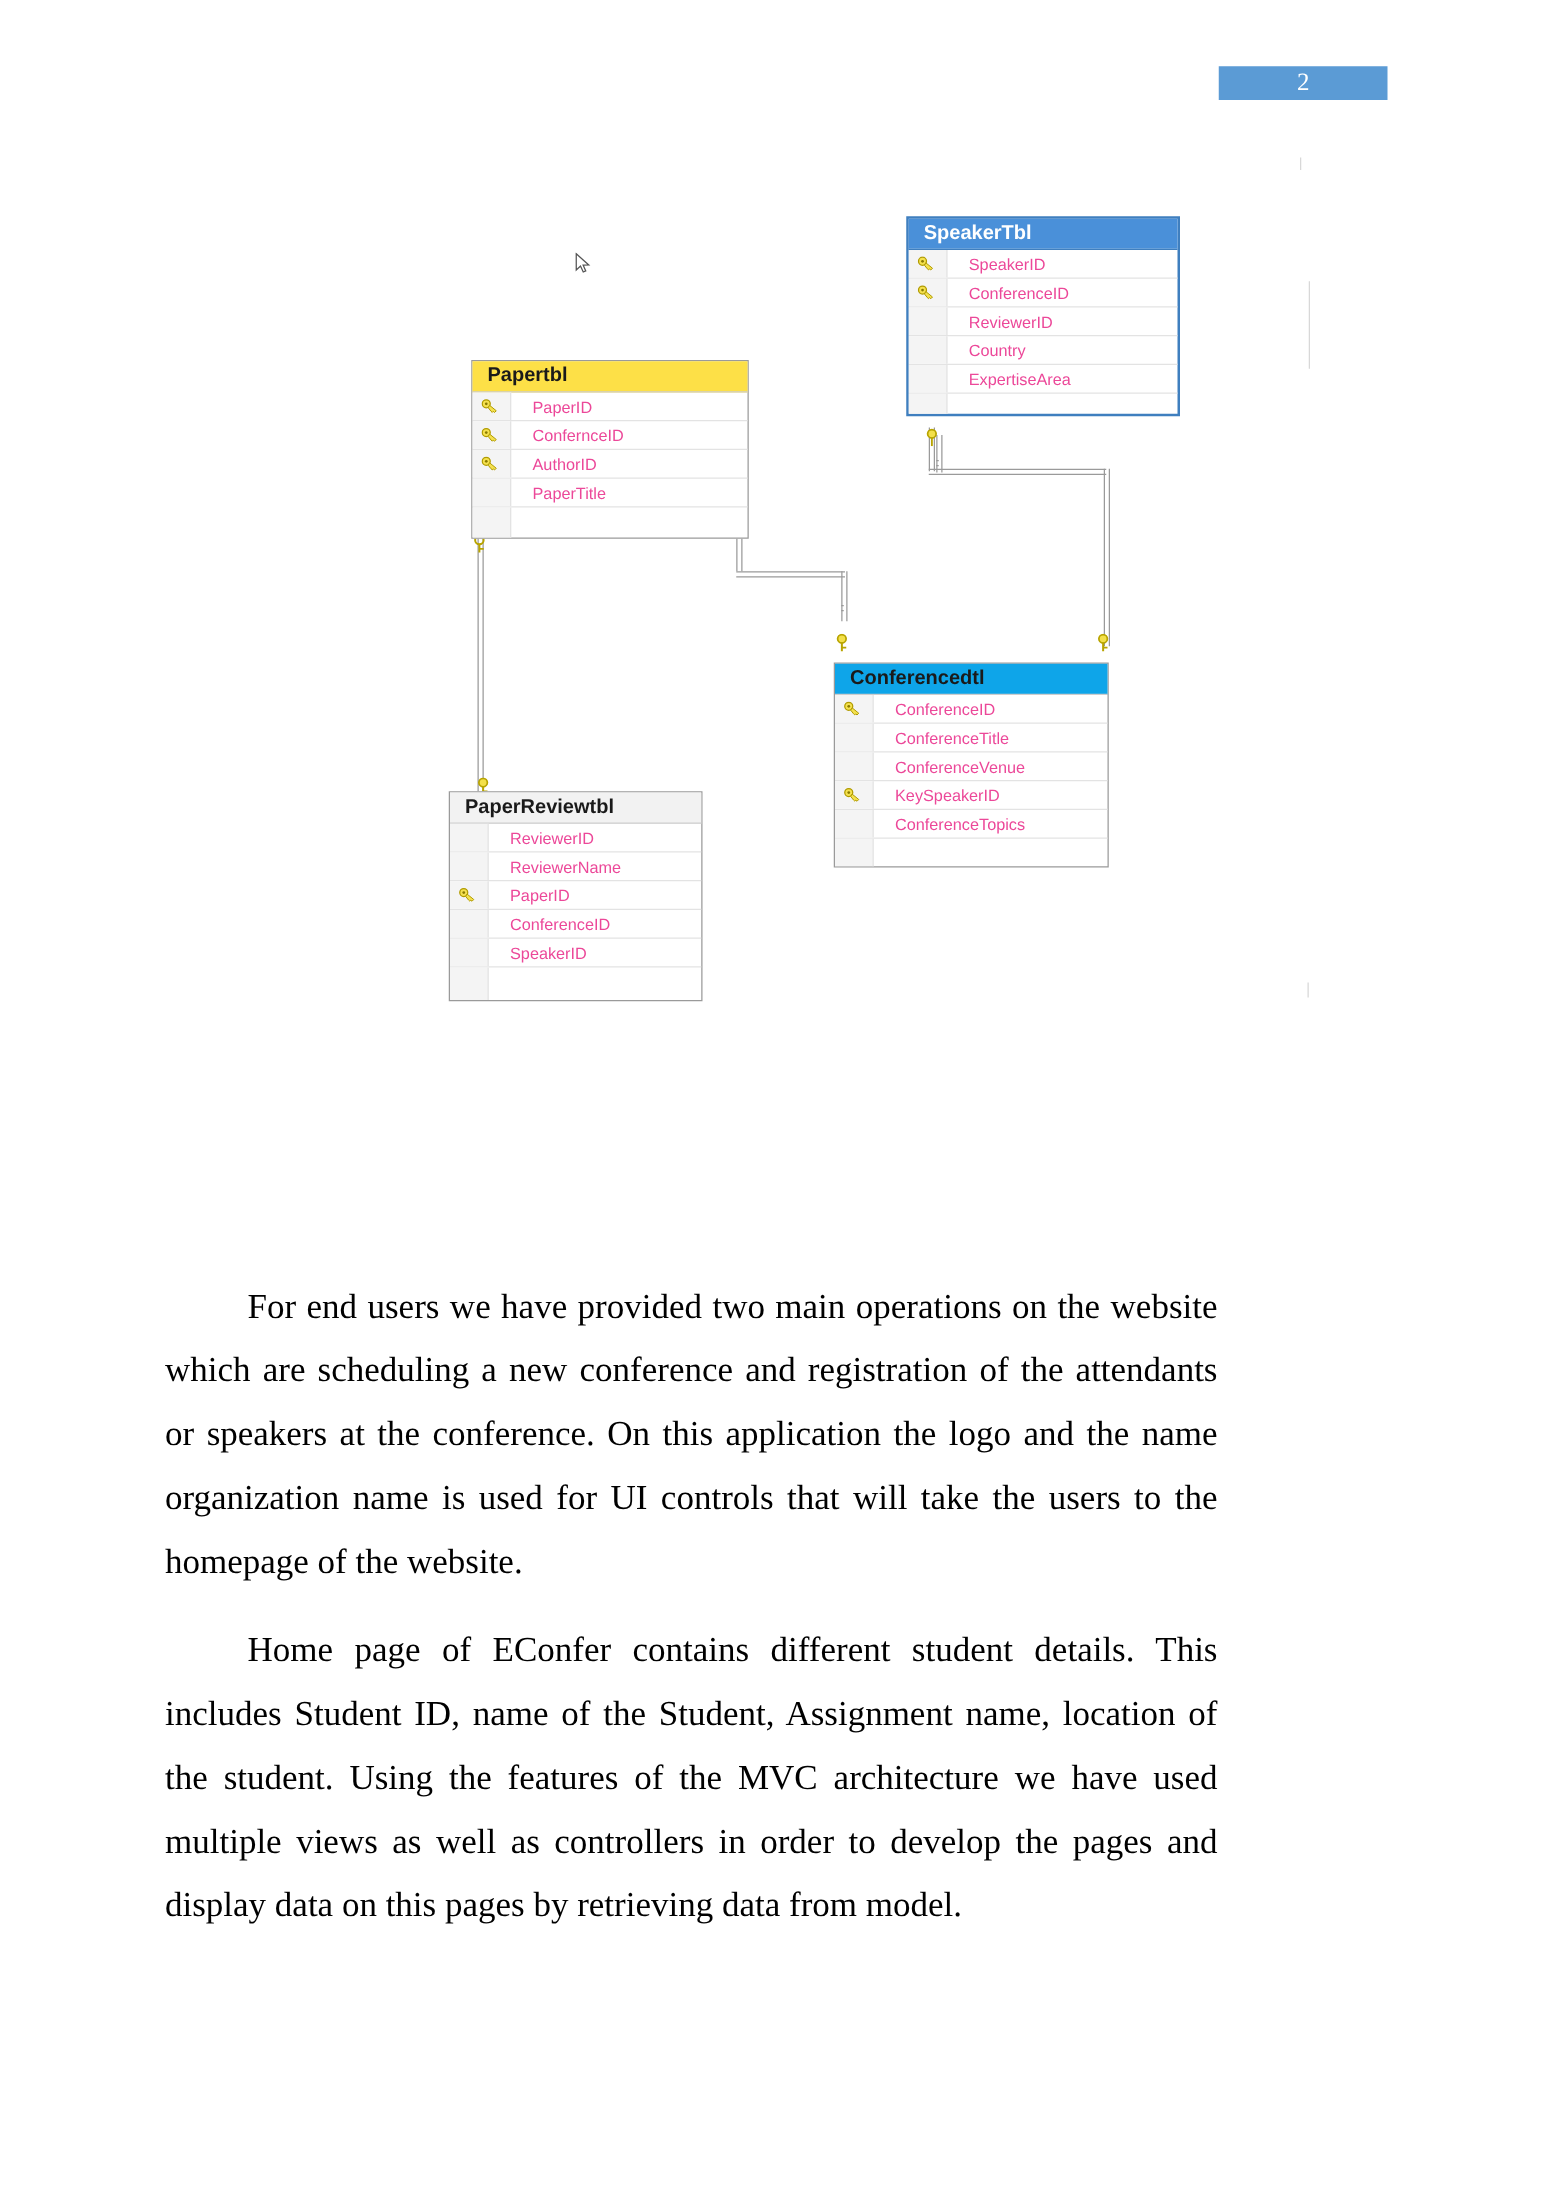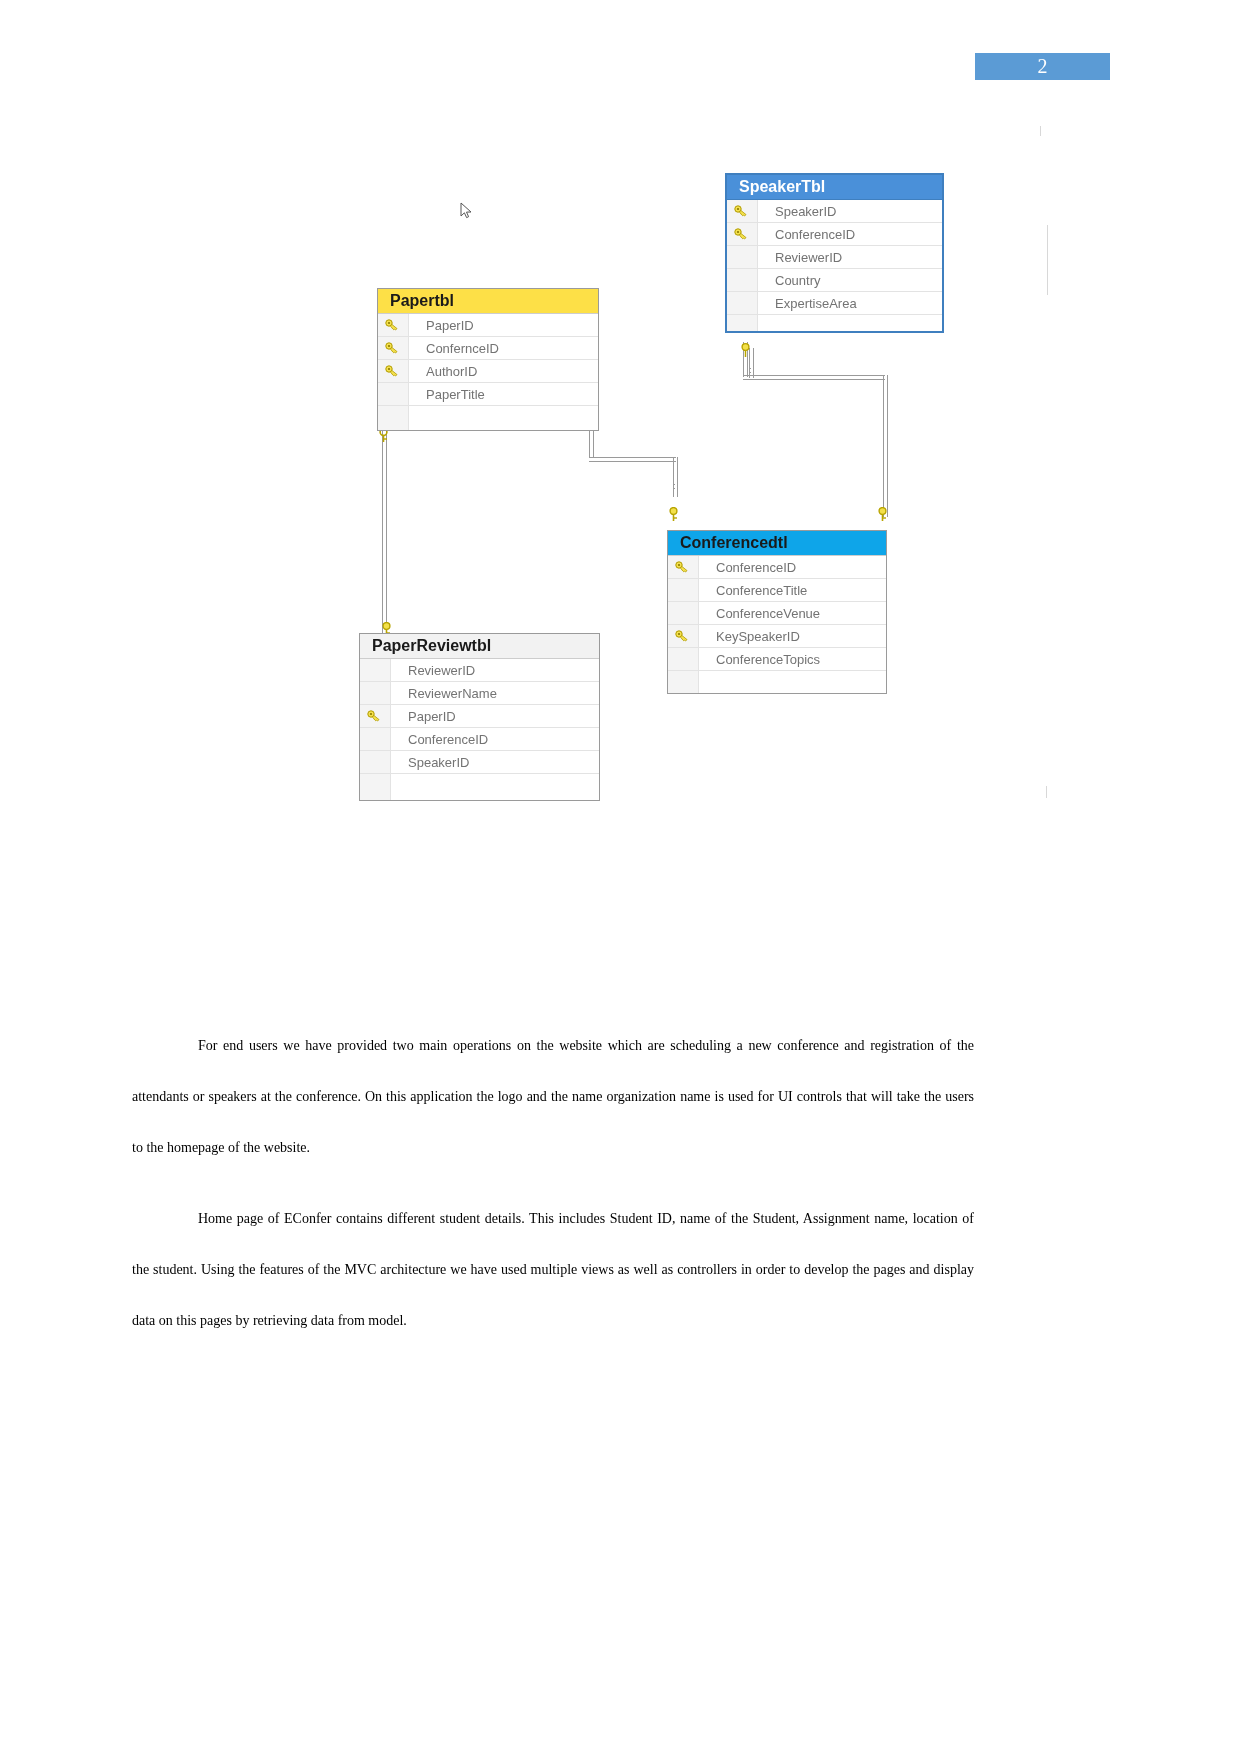--- a/index.html
+++ b/index.html
@@ -85,21 +85,21 @@
     white-space: nowrap;
   }
   .er-table .tbl-rows {
     box-sizing: border-box;
   }
   .er-row {
     position: relative;
     height: 23px;
     line-height: 23px;
     font-size: 13px;
-    color: #737373;
+    color: #ec4899;
     border-bottom: 1px solid #e3e3e3;
     box-sizing: border-box;
     padding-left: 48px;
     white-space: nowrap;
   }
   .er-row:last-child { border-bottom: none; }
   .er-row .gutter {
     position: absolute;
     left: 0; top: 0; bottom: 0;
     width: 30px;
@@ -146,21 +146,21 @@
   }
   #table-conference .tbl-title {
     background: #0ea5e9;
     color: #1a1a1a;
     border-bottom: 1px solid #cdcdcd;
   }
 
   
   #table-paperreview {
     left: 331px; top: 523px;
-    width: 241px;
+    width: 203px;
     border: 1px solid #9a9a9a;
   }
   #table-paperreview .tbl-title {
     background: #f2f2f2;
     color: #1a1a1a;
     border-bottom: 1px solid #cdcdcd;
   }
 
   
   .rel-line {
@@ -199,21 +199,21 @@
   }
   #section-heading {
     font-family: "Liberation Serif", serif;
     font-weight: bold;
     font-size: 30px;
     margin: 0 0 30px 0;
     letter-spacing: 0.3px;
   }
   .body-para {
     font-family: "Liberation Serif", serif;
-    font-size: 14px;
+    font-size: 28px;
     line-height: 51px;
     text-align: justify;
     text-indent: 66px;
     margin: 0 0 20px 0;
     color: #000;
   }
 </style>
 </head>
 <body>
 

